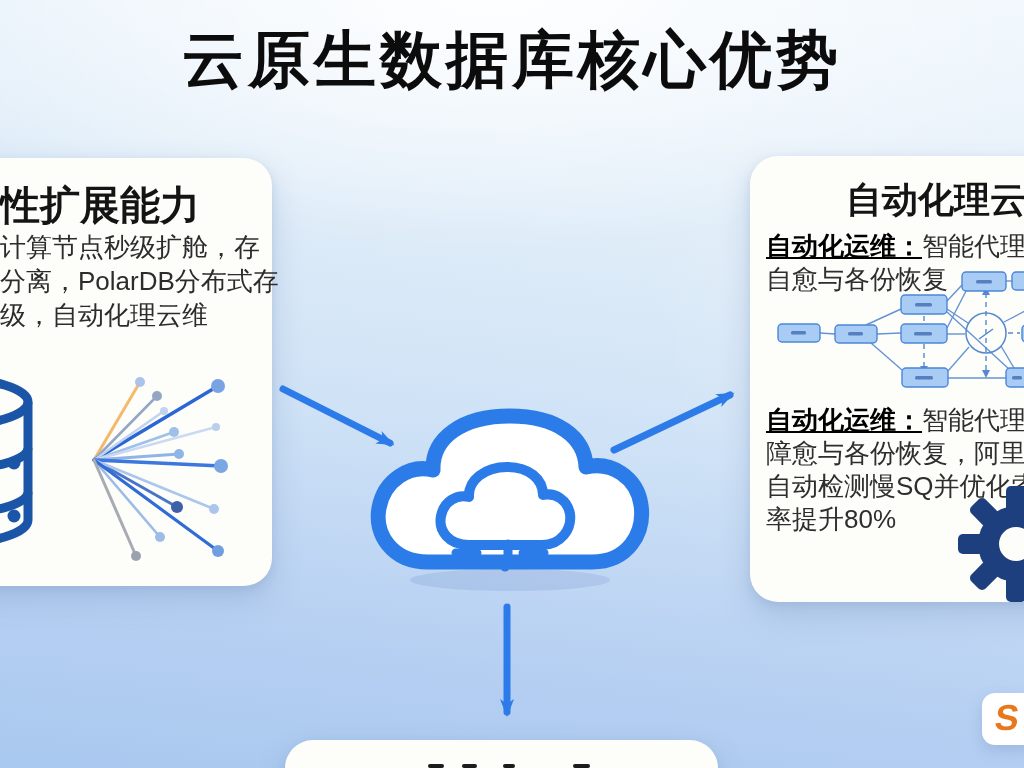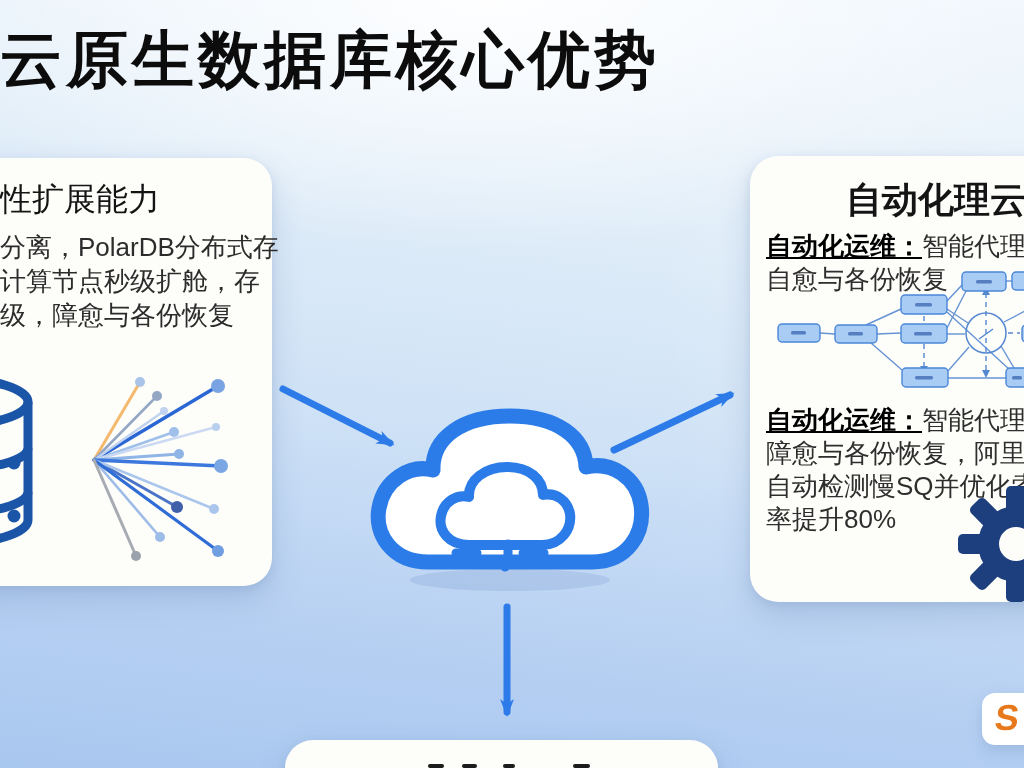--- a/index.html
+++ b/index.html
@@ -9,33 +9,33 @@
   }
   #stage{
     position:relative;width:1024px;height:768px;overflow:hidden;
     background:
       radial-gradient(ellipse 980px 400px at 48% 0%, rgba(255,255,255,.95), rgba(255,255,255,0) 62%),
       radial-gradient(ellipse 700px 520px at 104% 42%, rgba(255,255,255,.30), rgba(255,255,255,0) 60%),
       linear-gradient(187deg,#f0f7fd 0%,#e3eff9 26%,#cfe2f6 55%,#b5cff2 82%,#a9c8ef 100%);
   }
   .page-title{
     position:absolute;top:26px;left:0;width:1024px;margin:0;
-    font-size:62px;line-height:68px;font-weight:900;
+    text-align:center;font-size:62px;line-height:68px;font-weight:900;
     letter-spacing:4px;color:#0c0c0c;
   }
   .card{
     position:absolute;background:#fdfdfa;border-radius:28px;
     box-shadow:0 14px 30px rgba(110,140,185,.30), 0 3px 8px rgba(110,140,185,.18);
   }
   .card-left{left:-128px;top:158px;width:400px;height:428px;}
   .card-right{left:750px;top:156px;width:380px;height:446px;}
   .card-bottom{left:285px;top:740px;width:433px;height:110px;}
   .lc-title{
     position:absolute;left:128px;top:20px;margin:0;
-    font-size:32px;font-weight:400;color:#141414;white-space:nowrap;
+    font-size:40px;font-weight:700;color:#141414;white-space:nowrap;
   }
   .lc-body{position:absolute;left:128px;top:72px;font-size:26px;line-height:34px;color:#2c2c2c;}
   .lc-body .bl{white-space:nowrap;}
   .rc-title{
     position:absolute;left:96px;top:20px;margin:0;
     font-size:36px;font-weight:800;color:#141414;white-space:nowrap;
   }
   .rc-para{position:absolute;left:16px;font-size:26px;line-height:33px;color:#2e2e2e;}
   .rc-para1{top:74px;}
   .rc-para2{top:248px;}
@@ -61,23 +61,23 @@
 </head>
 <body>
 
 <div id="stage">
 
   <h1 class="page-title">云原生数据库核心优势</h1>
 
   <section class="card card-left">
     <h2 class="lc-title">性扩展能力</h2>
     <div class="lc-body">
+      <div class="bl">计算节点秒级扩舱，存</div>
       <div class="bl">分离，PolarDB分布式存</div>
-      <div class="bl">计算节点秒级扩舱，存</div>
-      <div class="bl">级，障愈与各份恢复</div>
+      <div class="bl">级，自动化理云维</div>
     </div>
   </section>
 
   <section class="card card-right">
     <h2 class="rc-title">自动化理云维</h2>
     <div class="rc-para rc-para1">
       <div class="row"><span class="lbl">自动化运维：</span><span>智能代理层</span></div>
       <div class="row">自愈与各份恢复</div>
     </div>
     <div class="rc-para rc-para2">

